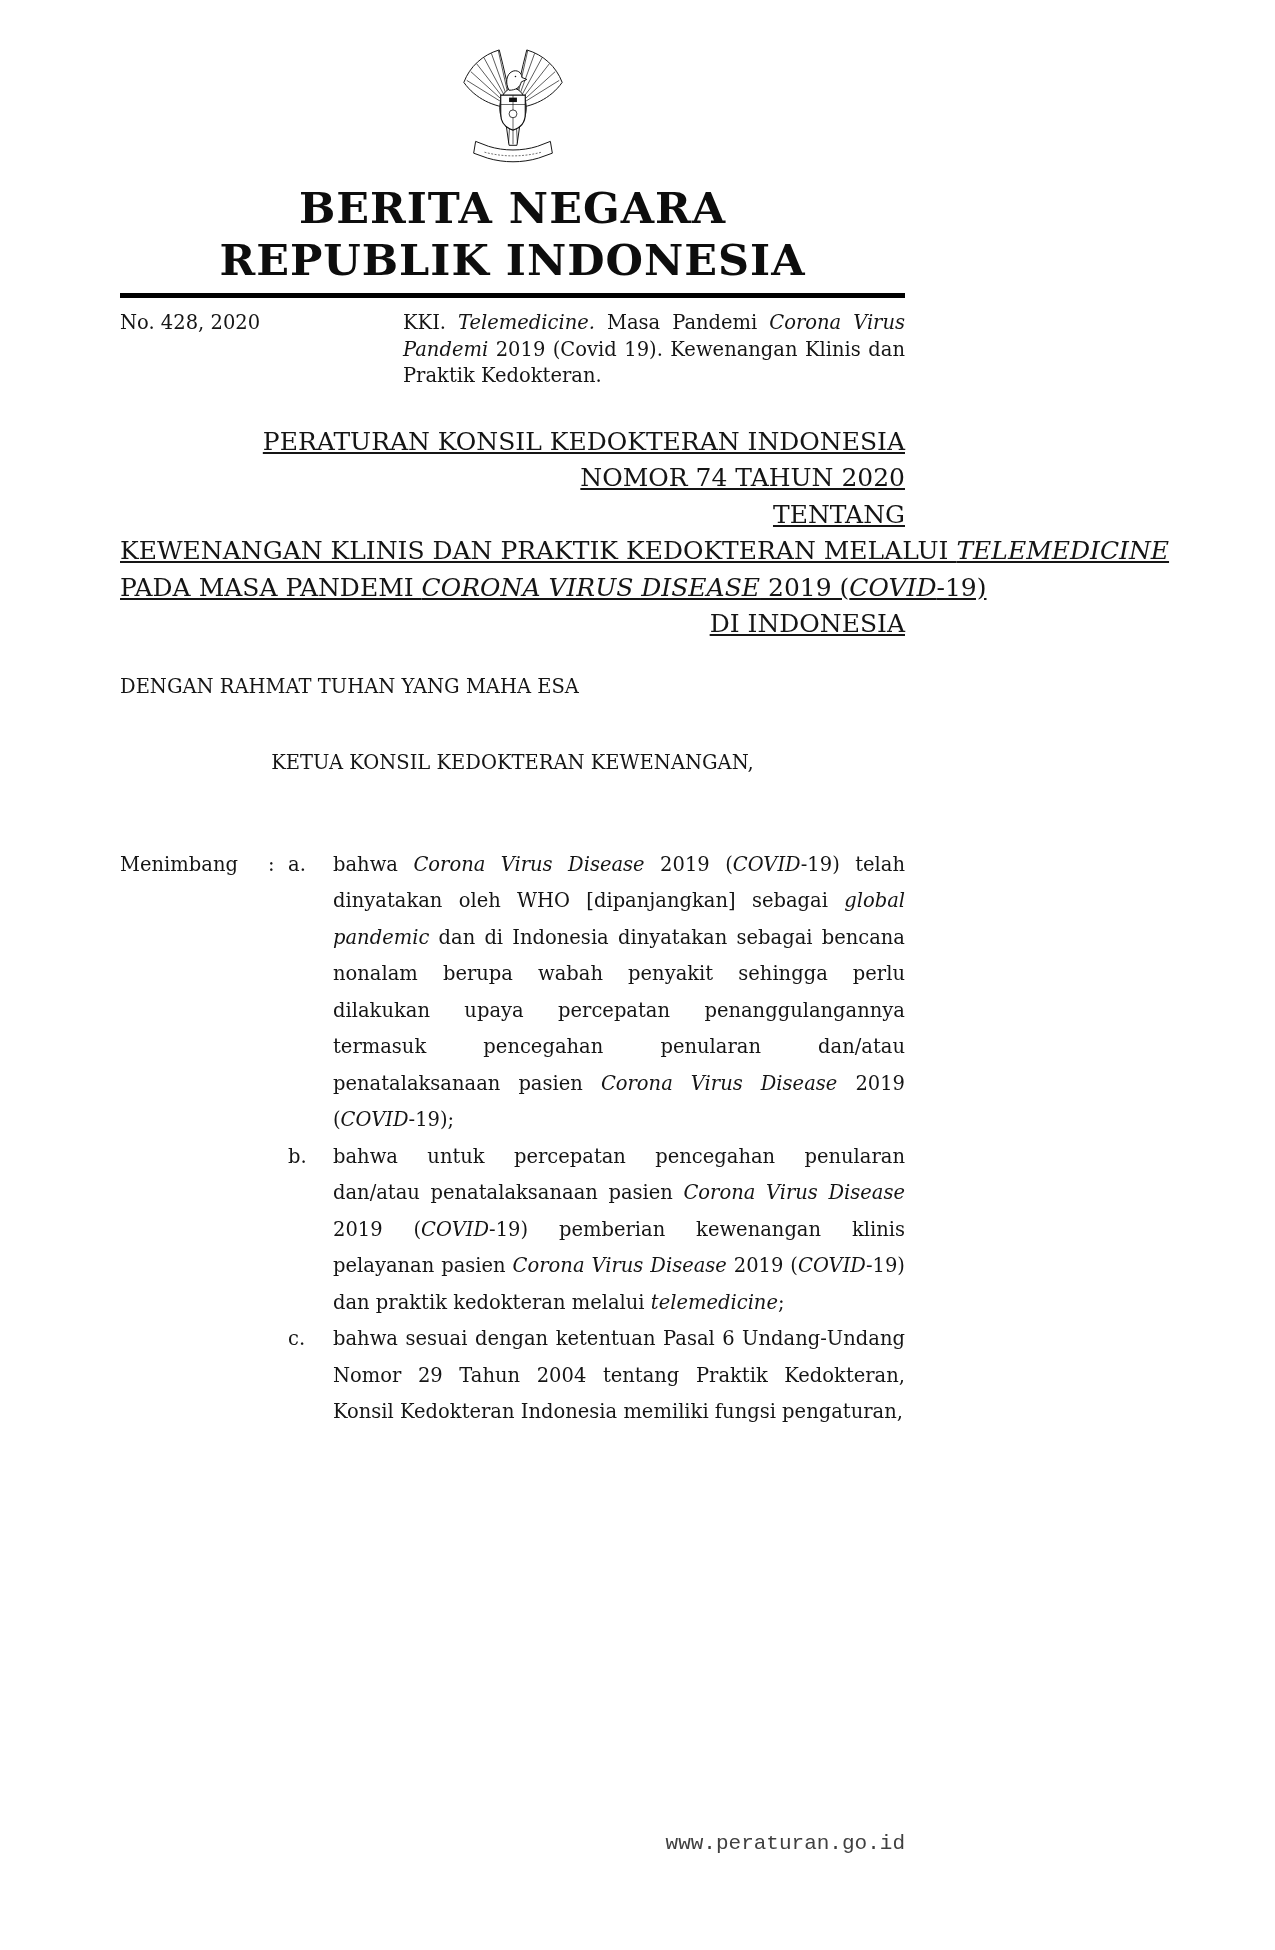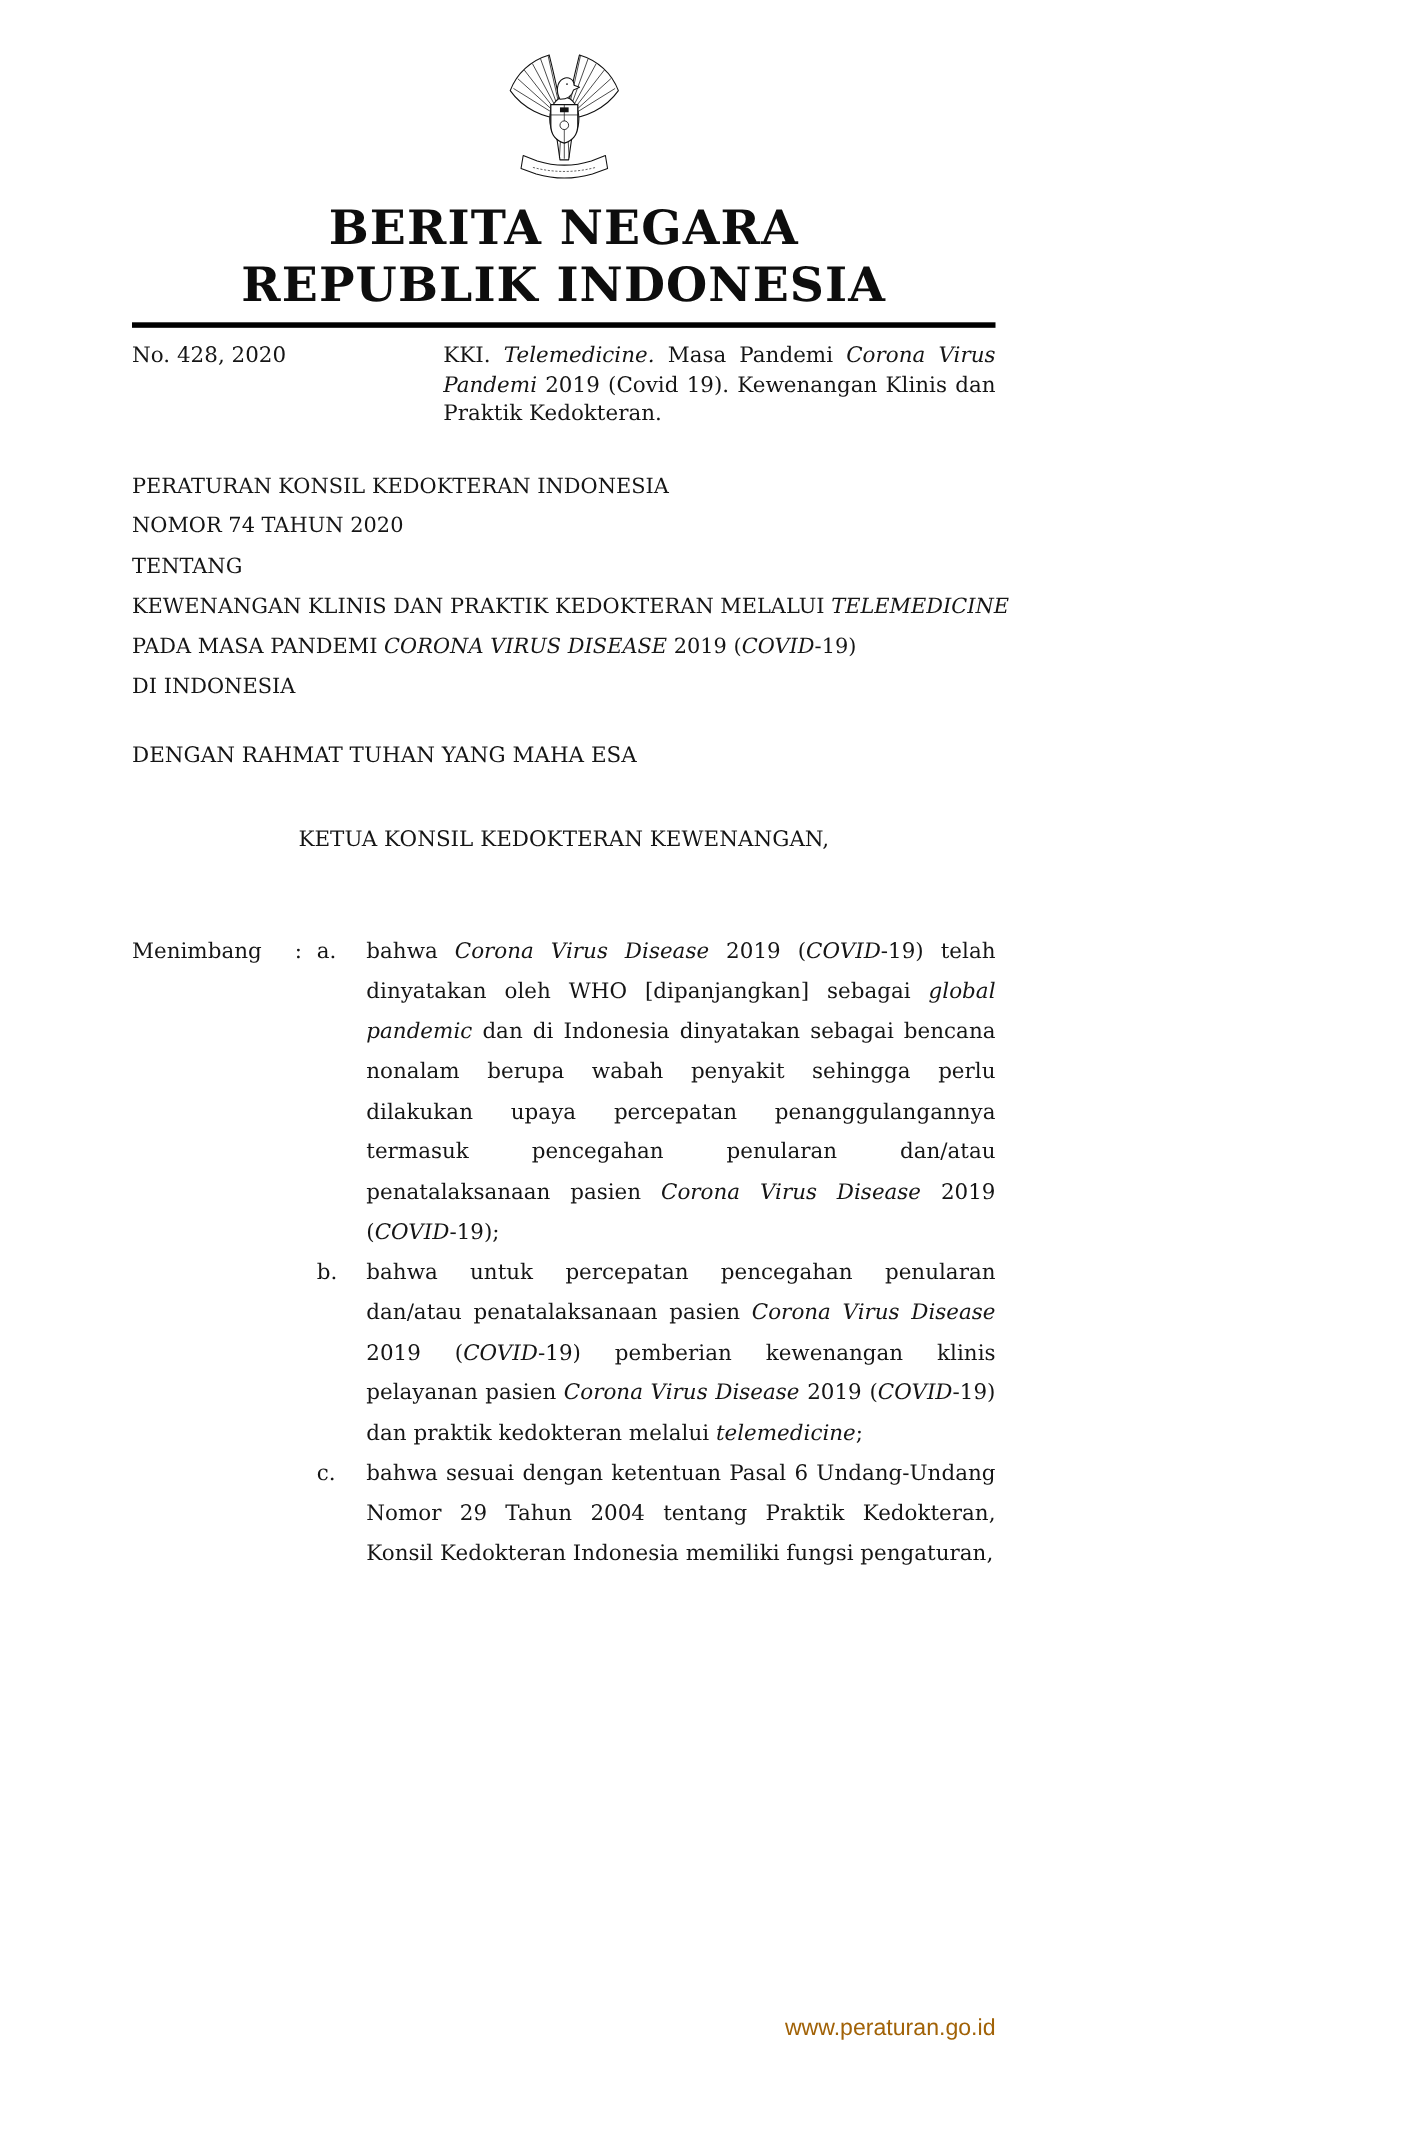--- a/index.html
+++ b/index.html
@@ -40,23 +40,24 @@
     margin-top: 12px;
     font-size: 19.5px;
   }
   .gazette-number { line-height: 26.5px; }
   .gazette-subject {
     text-align: justify;
     line-height: 26.5px;
   }
   .title-block {
     margin-top: 34px;
-    text-align: left;
-    font-size: 19px;
+    text-align: right;
+    font-size: 25px;
     line-height: 36.5px;
+    text-decoration: underline;
   }
   .t-line { white-space: nowrap; }
   .invocation {
     margin-top: 25px;
     text-align: left;
     font-size: 19.5px;
     line-height: 37px;
   }
   .official {
     margin-top: 39px;
@@ -76,23 +77,23 @@
   .c-text {
     margin: 0;
     text-align: justify;
     line-height: 36.5px;
   }
   i { font-style: italic; }
   .footer {
     position: absolute;
     top: 1832px;
     right: 370px;
-    font-family: Liberation Sans, sans-serif;
+    font-family: Liberation Mono, monospace;
     font-size: 21px;
-    color: #a16207;
+    color: #404040;
   }
 </style>
 </head>
 <body>
 
 <div class="page">
 
   <div class="emblem">
     <svg viewBox="0 0 240 262" width="118" height="129" aria-hidden="true">
       <g stroke="#111" fill="#fff" stroke-width="2" stroke-linejoin="round">

